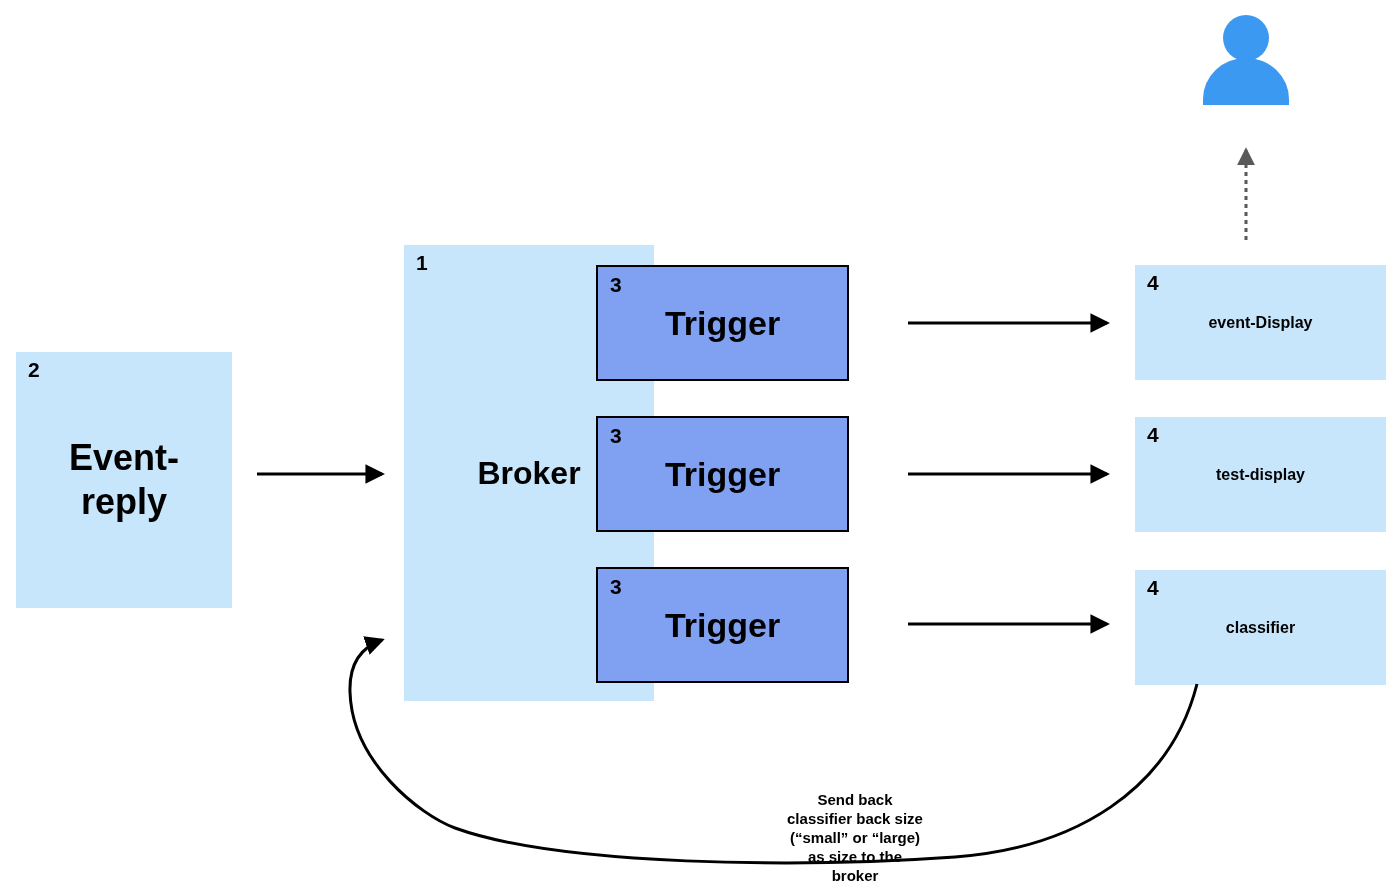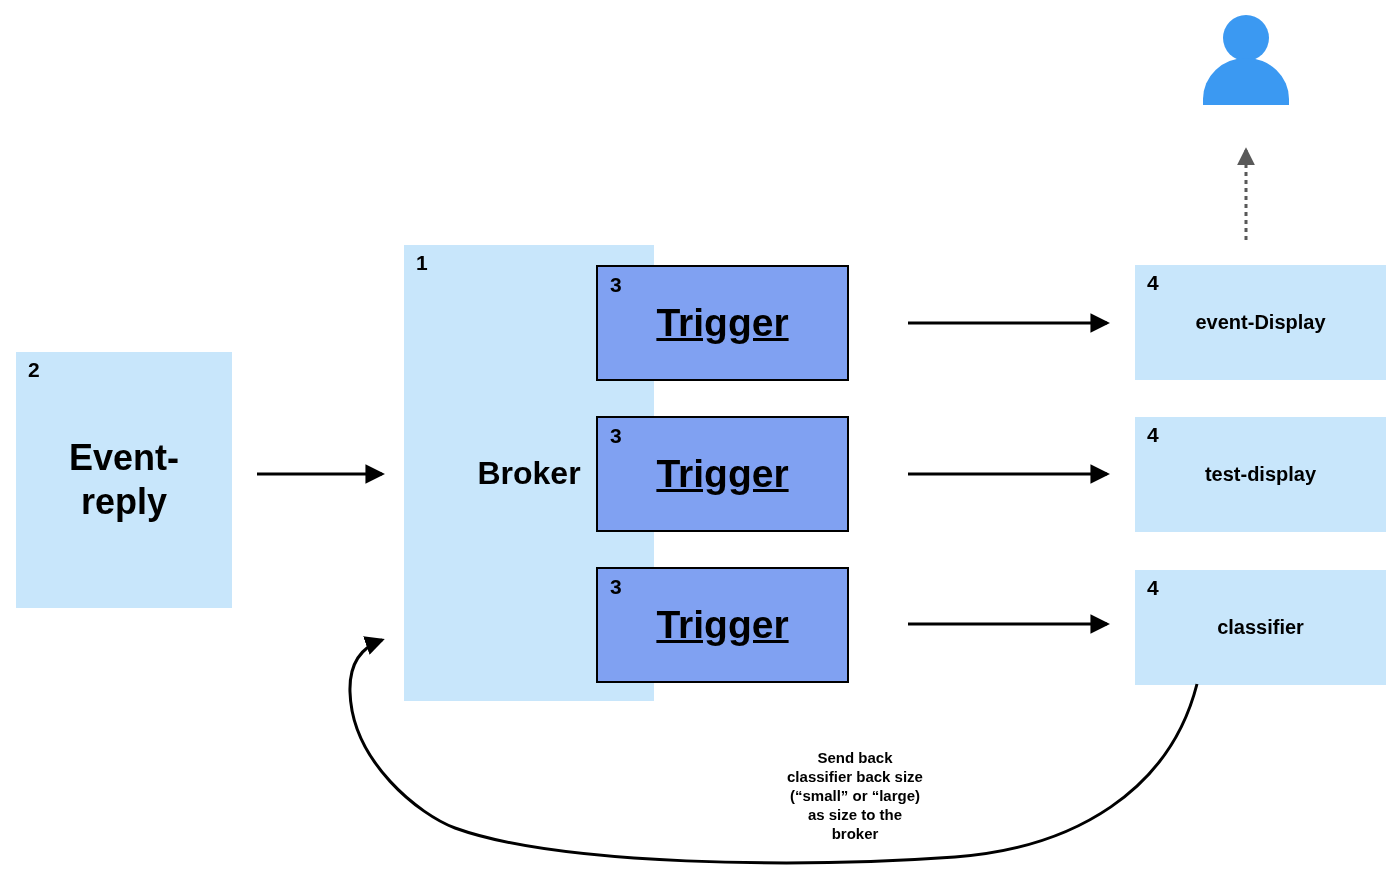--- a/index.html
+++ b/index.html
@@ -7,24 +7,24 @@
     position:relative;width:1400px;height:896px;background:#fff;overflow:hidden;
     font-family:"Liberation Sans",sans-serif;color:var(--text-black,#000);
   }
   .box{position:absolute;box-sizing:border-box;}
   .light{background:var(--light-blue,#c8e6fb);}
   .trigger{background:var(--trigger-blue,#80a1f2);border:2px solid #000;}
   .badge{position:absolute;top:7px;left:12px;font-size:21px;font-weight:bold;line-height:1;}
   .fill-center{display:flex;align-items:center;justify-content:center;width:100%;height:100%;text-align:center;}
   .es-label{font-size:36px;font-weight:bold;line-height:44px;}
   .broker-label{font-size:32px;font-weight:bold;}
-  .trigger-label{font-size:39px;font-weight:bold;text-decoration:underline;}
-  .sink-label{font-size:20px;font-weight:bold;}
+  .trigger-label{font-size:34px;font-weight:bold;}
+  .sink-label{font-size:16px;font-weight:bold;}
   .annotation{
-    position:absolute;left:753px;top:748px;width:204px;text-align:center;
+    position:absolute;left:753px;top:790px;width:204px;text-align:center;
     font-size:15px;font-weight:bold;line-height:19px;
   }
   .annotation div{white-space:nowrap;}
   svg.overlay{position:absolute;left:0;top:0;width:1400px;height:896px;pointer-events:none;}
   .arrow-line{stroke:var(--arrow-black,#000);stroke-width:3;fill:none;}
   .dotted-line{stroke:var(--dotted-gray,#595959);stroke-width:3;stroke-dasharray:4 4;fill:none;}
   .person{fill:var(--person-blue,#3b99f2);}
 </style>
 </head>
 <body>

